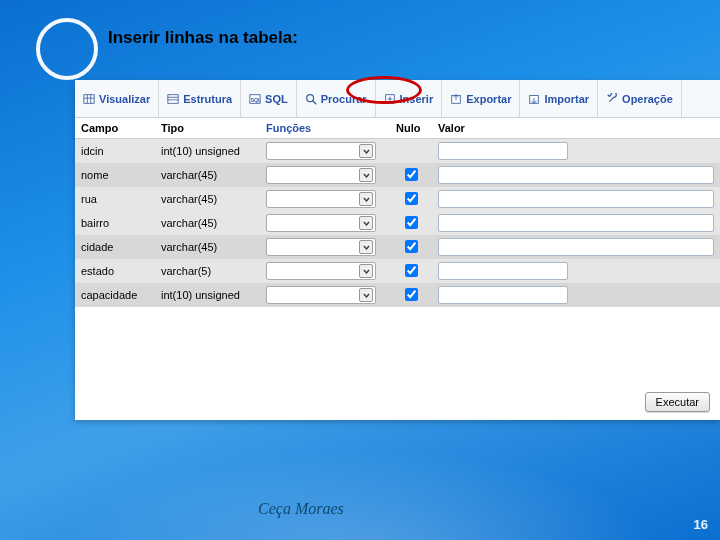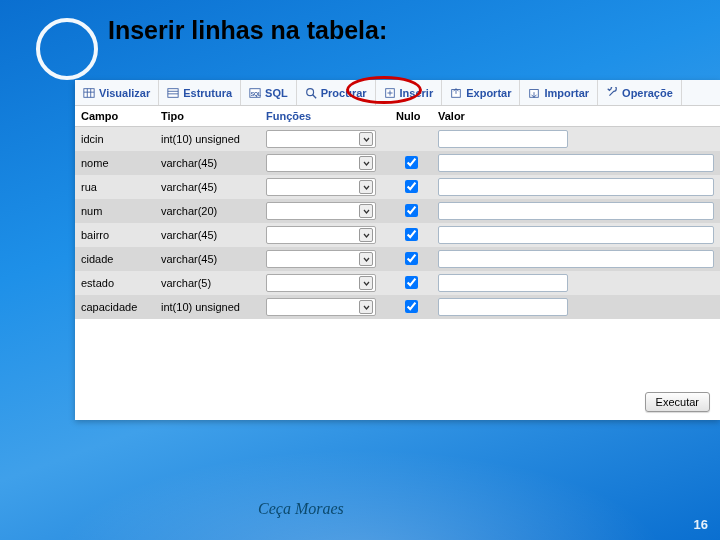--- a/index.html
+++ b/index.html
@@ -8,31 +8,31 @@
     font-family: Verdana, Arial, sans-serif;
     background: linear-gradient(160deg, #0a6fd0 0%, #1e90e8 35%, #3fa0ea 60%, #0a6fd0 100%);
     position: relative; overflow: hidden;
   }
   .bg-ring {
     position: absolute; left: 36px; top: 18px;
     width: 62px; height: 62px; border: 4px solid #ffffff; border-radius: 50%;
     opacity: .95;
   }
   .title {
-    position: absolute; left: 108px; top: 16px;
-    font-size: 25px; font-weight: 700; color: #000;
+    position: absolute; left: 108px; top: 28px;
+    font-size: 17px; font-weight: 700; color: #000;
     font-family: Verdana, Arial, sans-serif;
   }
   .panel {
     position: absolute; left: 75px; top: 80px; right: 0; height: 340px;
     background: #fff;
     box-shadow: 0 2px 6px rgba(0,0,0,.25);
   }
   .tabs {
-    display: flex; align-items: center; height: 26px;
+    display: flex; align-items: center; height: 38px;
     background: #f6f9fc; border-bottom: 1px solid #d0d0d0;
     font-size: 11px;
   }
   .tab {
     display: flex; align-items: center; gap: 4px;
     padding: 0 8px; height: 100%;
     border-right: 1px solid #d8d8d8;
     color: #2852a8; font-weight: 700;
     white-space: nowrap; cursor: pointer;
   }
@@ -239,35 +239,20 @@
               <div class="dd">
                 <svg viewBox="0 0 7 7">
                   <path d="M1 2 L3.5 5 L6 2" fill="none" stroke="#333" stroke-width="1.2"></path>
                 </svg>
               </div>
             </div>
           </td>
           <td style="text-align:center"><input type="checkbox" class="chk" checked="" style=""></td>
           <td><input class="valinput" value="" style=""></td>
         </tr>
-        <tr class="row-b">
-          <td>num</td>
-          <td>varchar(20)</td>
-          <td>
-            <div class="func-select">
-              <div class="dd">
-                <svg viewBox="0 0 7 7">
-                  <path d="M1 2 L3.5 5 L6 2" fill="none" stroke="#333" stroke-width="1.2"></path>
-                </svg>
-              </div>
-            </div>
-          </td>
-          <td style="text-align:center"><input type="checkbox" class="chk" checked="" style=""></td>
-          <td><input class="valinput" value="" style=""></td>
-        </tr>
         <tr class="row-a">
           <td>bairro</td>
           <td>varchar(45)</td>
           <td>
             <div class="func-select">
               <div class="dd">
                 <svg viewBox="0 0 7 7">
                   <path d="M1 2 L3.5 5 L6 2" fill="none" stroke="#333" stroke-width="1.2"></path>
                 </svg>
               </div>

